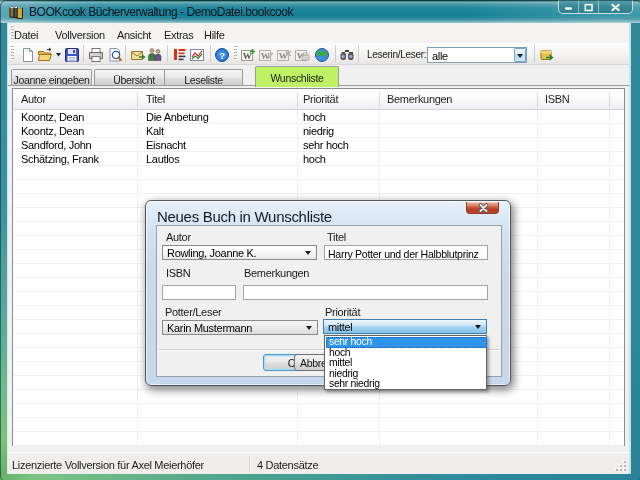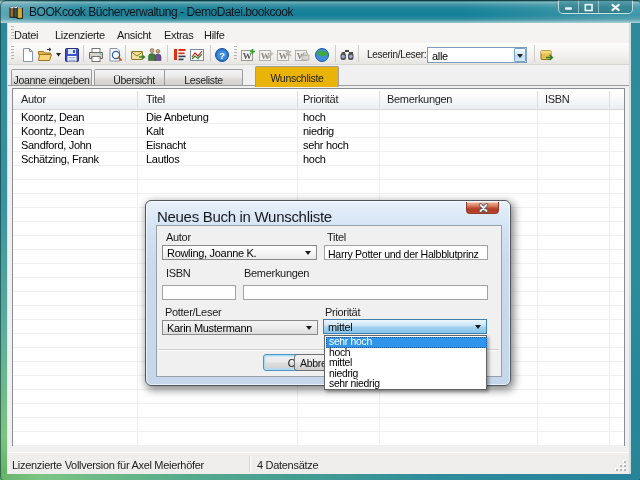--- a/index.html
+++ b/index.html
@@ -34,21 +34,21 @@
 .ico { position:absolute; top:4px; width:16px; height:16px; }
 #lbl-leser { position:absolute; left:359px; top:6px; font-size:10px; color:#1a1a1a; }
 #combo-leser { position:absolute; left:419px; top:4px; width:100px; height:16px; background:#fff; border:1px solid #7f9db9; font-size:11px; color:#000; }
 #combo-leser .t { position:absolute; left:4px; top:2px; }
 #combo-leser .btn { position:absolute; right:0; top:0; width:12px; height:14px; background:linear-gradient(180deg,#f2f8fd 0,#d8eafa 50%,#bcd9f0 51%,#d2e7f8 100%); border:1px solid #74a6d1; border-radius:1px; }
 #combo-leser .btn::after { content:""; position:absolute; left:2px; top:5px; border:3.2px solid transparent; border-top:4.2px solid #242424; }
 
 #tabpage { left:8px; top:65px; width:621px; height:387px; background:#f0f0f0; }
 .tab { position:absolute; top:4px; height:16px; background:linear-gradient(180deg,#f4f4f4 0,#ebeaea 45%,#dddcdb 60%,#d2d0cf 100%); border:1px solid #9b9b9b; border-bottom:none; border-radius:2px 2px 0 0; font-size:10.5px; color:#1c1c1c; text-align:center; padding-top:3.5px; }
 #tabline { position:absolute; left:0px; top:20px; width:621px; height:1px; background:#9b9b9b; }
-.tab.active { top:1px; height:21px; background:#eab308; z-index:3; padding-top:5px; }
+.tab.active { top:1px; height:21px; background:#bef264; z-index:3; padding-top:5px; }
 
 #list { left:12px; top:88px; width:613px; height:358px; background:#fff; border:1px solid #898c95; }
 #lhead { position:absolute; left:0; top:0; width:611px; height:21px; background:linear-gradient(180deg,#ffffff 0,#fbfbfb 40%,#f3f4f6 70%,#edeef1 100%); border-bottom:1px solid #d5d5d8; }
 #lhead span { position:absolute; top:4px; font-size:11px; color:#1f1f1f; }
 #lhead i { position:absolute; top:2px; width:1px; height:17px; background:#dcdde0; }
 .lrow { position:absolute; left:0; width:611px; height:14px; font-size:11px; color:#000; }
 .lrow span { position:absolute; top:1px; }
 .vgrid { position:absolute; top:21px; width:1px; height:335px; background:#f0f0f0; }
 #list::after { content:""; position:absolute; left:0; top:21px; width:611px; height:336px; background:repeating-linear-gradient(180deg, transparent 0, transparent 13px, #f0f0f0 13px, #f0f0f0 14px); }
 .c1 { left:8px; } .c2 { left:133px; } .c3 { left:290px; }
@@ -104,21 +104,21 @@
           <rect x="8" y="2.4" width="8.5" height="7.4" fill="none" stroke="#eef3f3" stroke-width="2.1"></rect>
         </svg></div>
     <div class="cb"><svg width="100%" height="100%" viewBox="0 0 42 12">
           <path d="M17 2.6 L25 9.4 M25 2.6 L17 9.4" stroke="#eef3f3" stroke-width="2.7" stroke-linecap="round"></path>
         </svg></div>
   </div>
 
   <div id="menubar" class="abs">
     <div class="grip"></div>
     <span style="left:6px">Datei</span>
-    <span style="left:47px">Lizenzierte</span>
+    <span style="left:47px">Vollversion</span>
     <span style="left:109px">Ansicht</span>
     <span style="left:156px">Extras</span>
     <span style="left:196px">Hilfe</span>
   </div>
 
   <div id="toolbar" class="abs">
     <div class="grip" style="left:3px"></div>
     <div class="sep" style="left:75px"></div>
     <div class="sep" style="left:117px"></div>
     <div class="sep" style="left:159px"></div>

